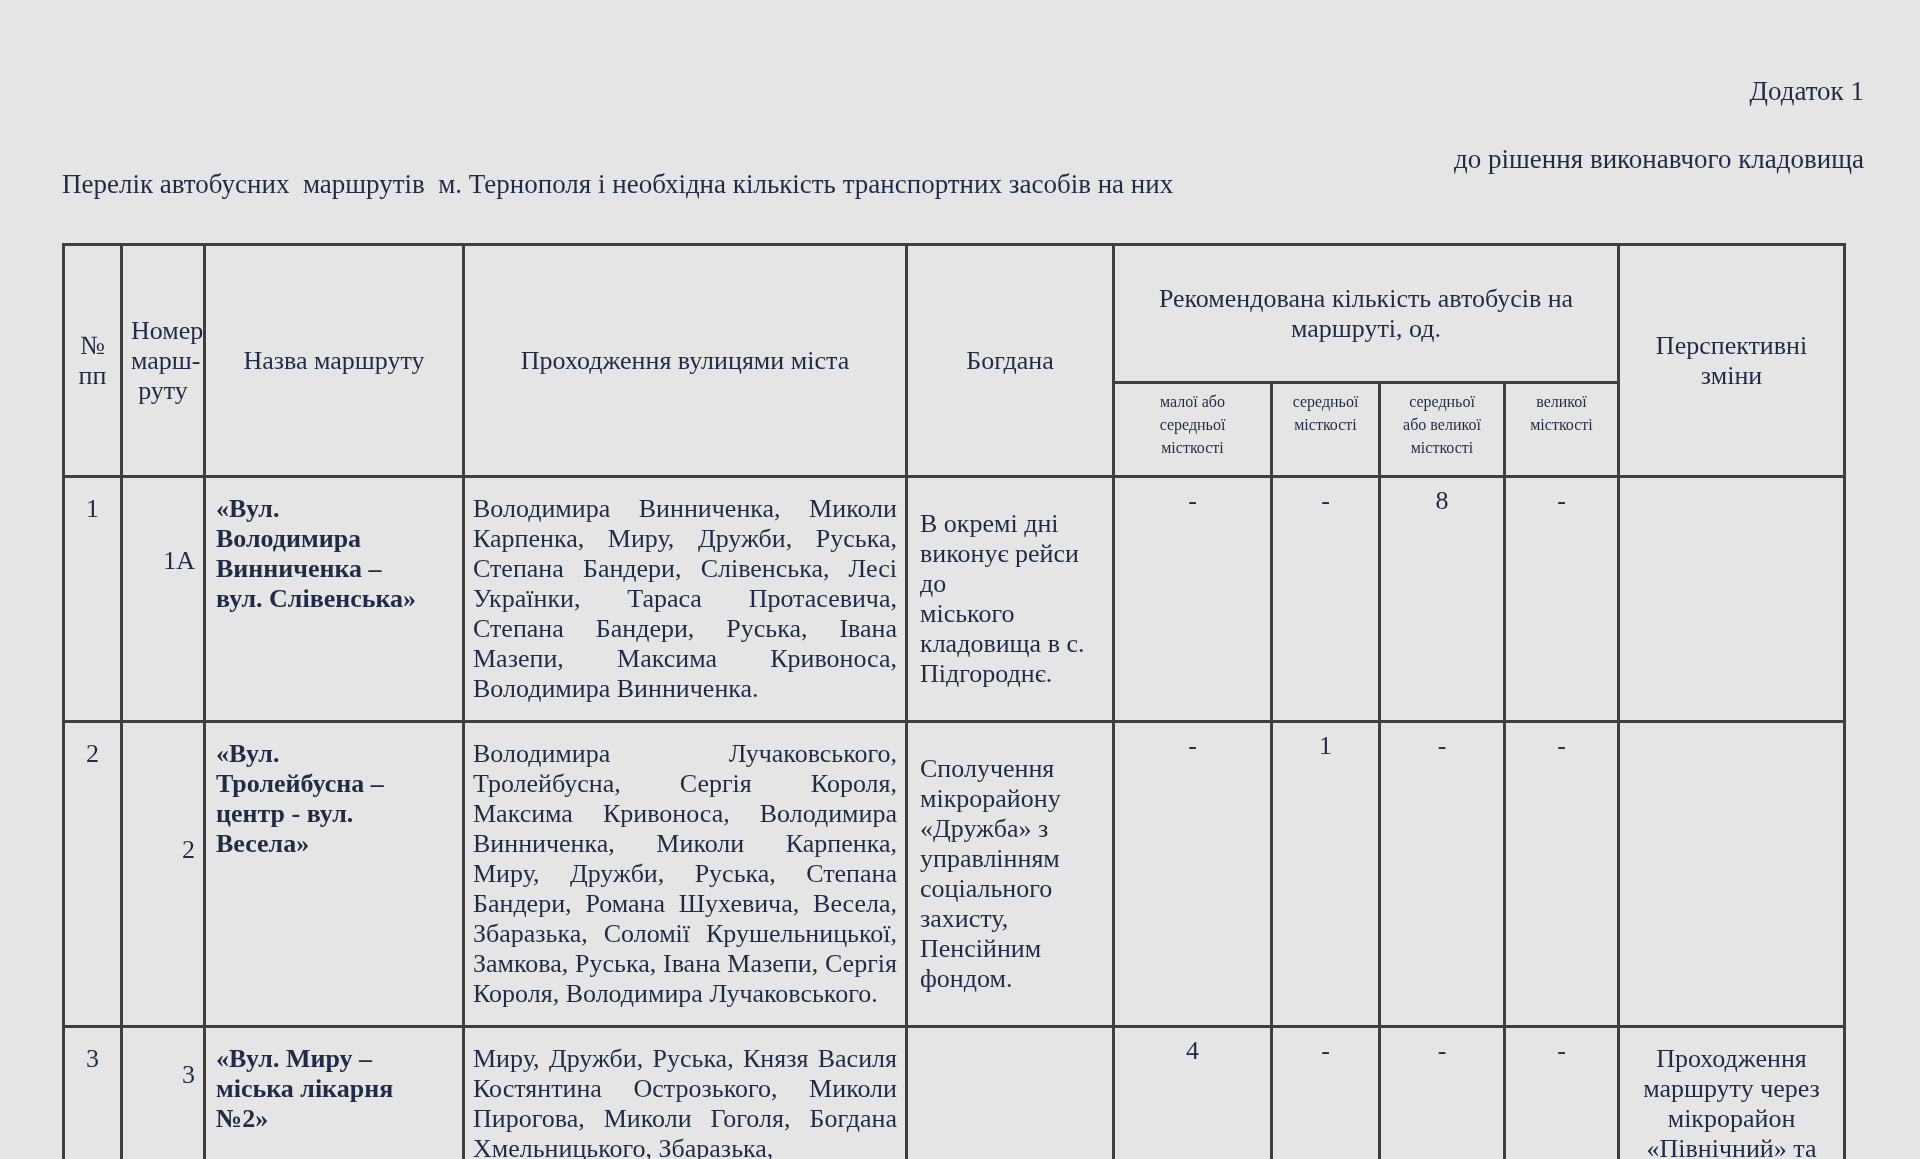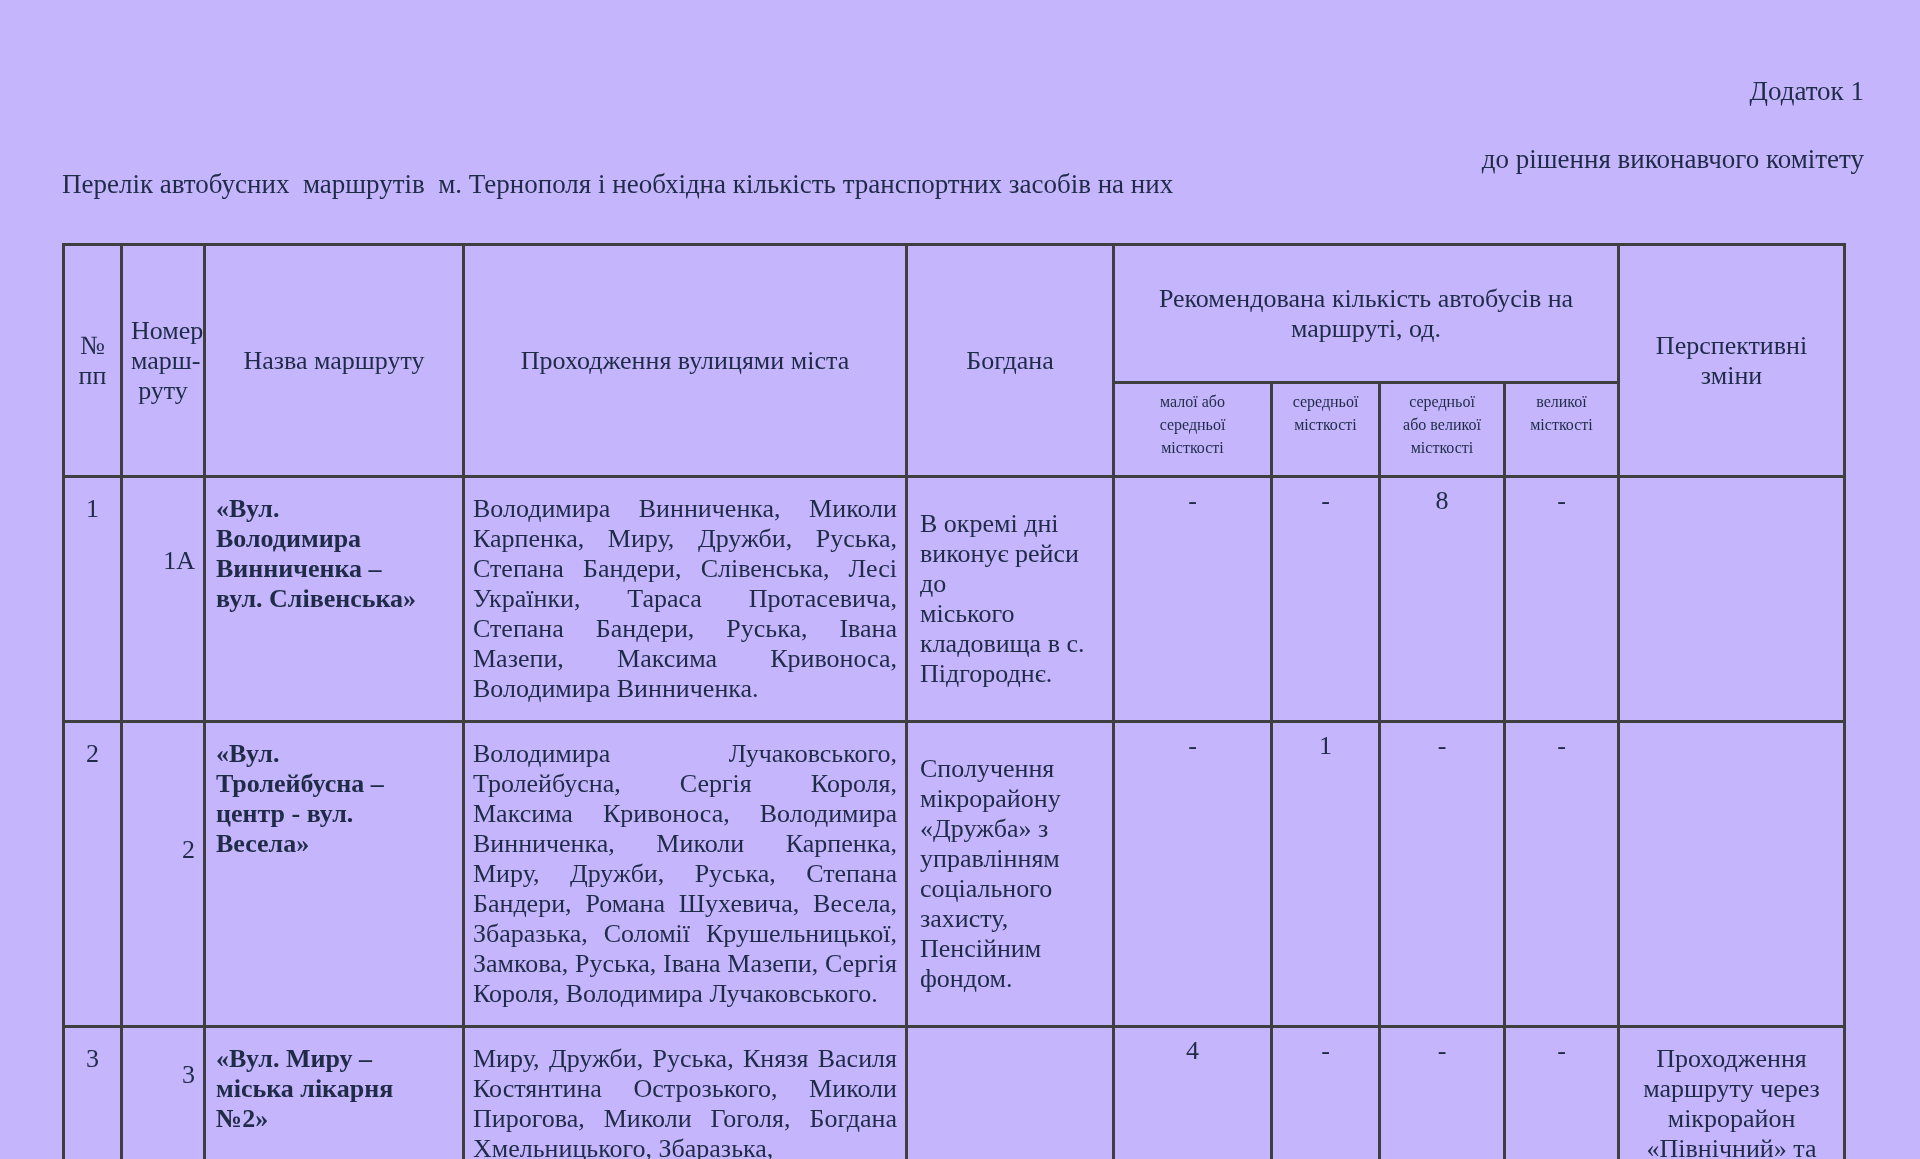--- a/index.html
+++ b/index.html
@@ -4,21 +4,21 @@
 <style>
   html, body {
     margin: 0;
     padding: 0;
     background: #ffffff;
   }
   .page {
     position: relative;
     width: 1920px;
     height: 1159px;
-    background: #c4b5fd;
+    background: #e5e5e5;
     font-family: "Liberation Serif", "DejaVu Serif", serif;
     color: #1f2b47;
     overflow: hidden;
   }
   .appendix {
     position: absolute;
     top: 40px;
     right: 56px;
     text-align: right;
     font-size: 27px;
@@ -84,21 +84,21 @@
   .rt-pad3  { padding-top: 32px !important; }
   .persp    { text-align: center; white-space: pre-line; }
 </style>
 </head>
 <body>
 
 <div class="page">
 
   <div class="appendix">
     <div>Додаток 1</div>
-    <div>до рішення виконавчого комітету</div>
+    <div>до рішення виконавчого кладовища</div>
   </div>
 
   <div class="doc-title">Перелік автобусних  маршрутів  м. Тернополя і необхідна кількість транспортних засобів на них</div>
 
   <table class="routes">
     <colgroup>
       <col style="width:58px">
       <col style="width:83px">
       <col style="width:259px">
       <col style="width:443px">

